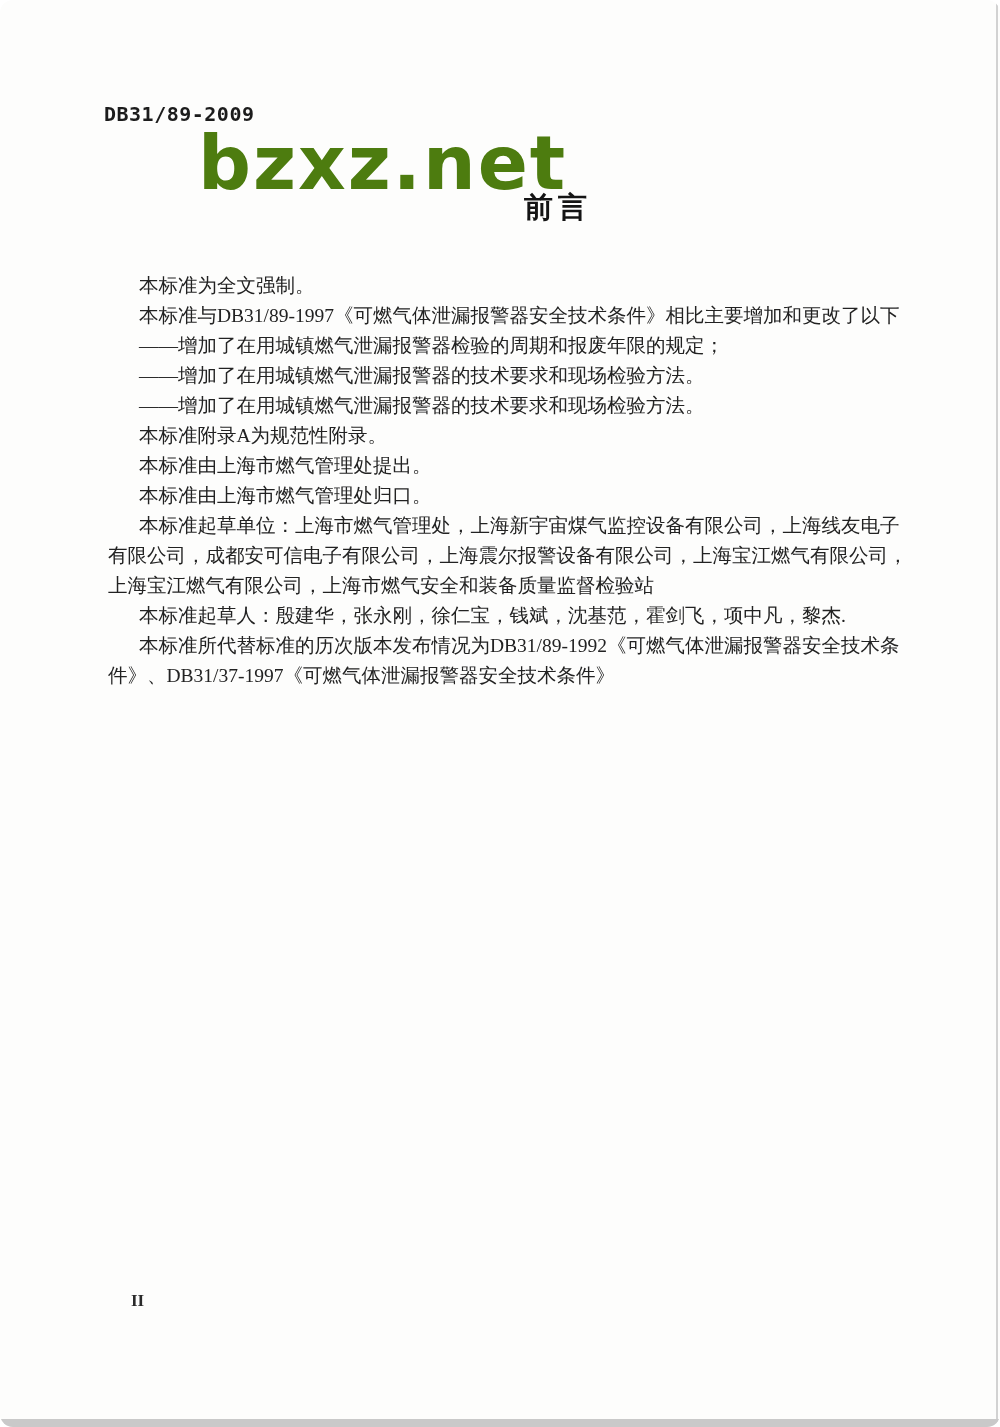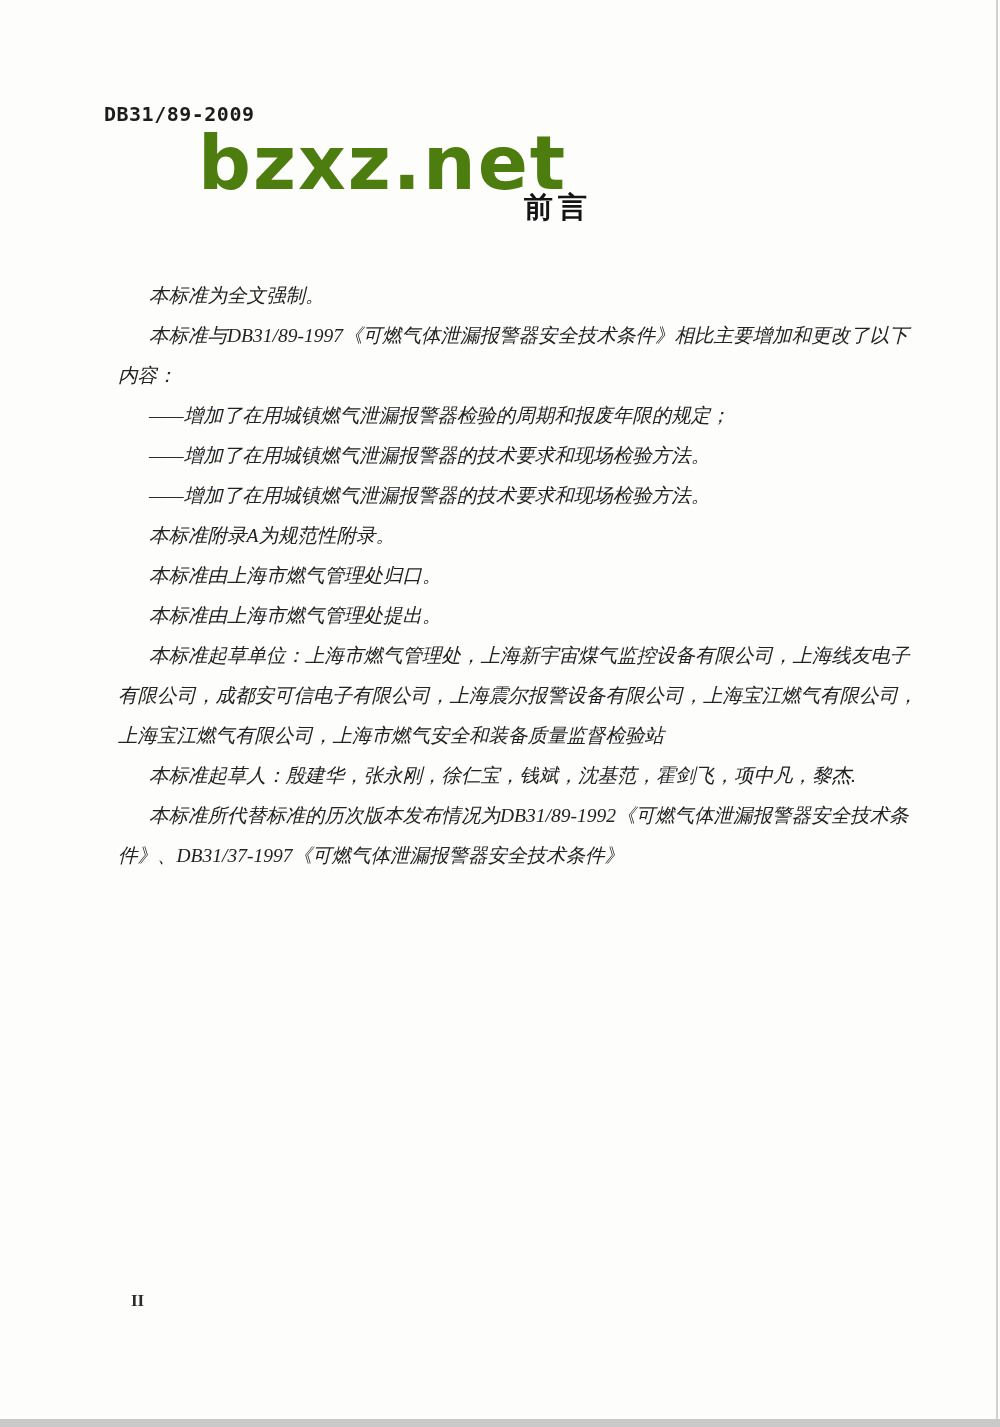--- a/index.html
+++ b/index.html
@@ -7,20 +7,21 @@
     padding: 0;
     background: #ffffff;
   }
   .page {
     position: relative;
     width: 1000px;
     height: 1427px;
     background: #fdfdfc;
     overflow: hidden;
     font-family: "Liberation Serif", serif;
+    border-radius: 13px;
   }
   
   .edge-right {
     position: absolute;
     top: 0;
     right: 2px;
     width: 2px;
     height: 100%;
     background: #d2d2d2;
   }
@@ -70,23 +71,22 @@
   .body-text {
     position: absolute;
     left: 106px;
     top: 270px;
     width: 830px;
     font-size: 19.5px;
     line-height: 28px;
     color: #222222;
   }
   .body-text .line {
-    margin: 12px;
+    margin: 2px;
     white-space: pre;
-    font-style: italic;
   }
   .body-text .indent {
     padding-left: 31px;
   }
   .page-number {
     position: absolute;
     left: 131px;
     top: 1291px;
     font-family: "Liberation Serif", serif;
     font-weight: bold;
@@ -105,27 +105,26 @@
 
   <div class="header-code">DB31/89-2009</div>
 
   <div class="watermark">bzxz.net</div>
 
   <div class="doc-title">前言</div>
 
   <div class="body-text">
     <p class="line indent">本标准为全文强制。</p>
     <p class="line indent">本标准与DB31/89-1997《可燃气体泄漏报警器安全技术条件》相比主要增加和更改了以下</p>
-    <p class="line">内容：</p>
     <p class="line indent">——增加了在用城镇燃气泄漏报警器检验的周期和报废年限的规定；</p>
     <p class="line indent">——增加了在用城镇燃气泄漏报警器的技术要求和现场检验方法。</p>
     <p class="line indent">——增加了在用城镇燃气泄漏报警器的技术要求和现场检验方法。</p>
     <p class="line indent">本标准附录A为规范性附录。</p>
+    <p class="line indent">本标准由上海市燃气管理处提出。</p>
     <p class="line indent">本标准由上海市燃气管理处归口。</p>
-    <p class="line indent">本标准由上海市燃气管理处提出。</p>
     <p class="line indent">本标准起草单位：上海市燃气管理处，上海新宇宙煤气监控设备有限公司，上海线友电子</p>
     <p class="line">有限公司，成都安可信电子有限公司，上海震尔报警设备有限公司，上海宝江燃气有限公司，</p>
     <p class="line">上海宝江燃气有限公司，上海市燃气安全和装备质量监督检验站</p>
     <p class="line indent">本标准起草人：殷建华，张永刚，徐仁宝，钱斌，沈基范，霍剑飞，项中凡，黎杰.</p>
     <p class="line indent">本标准所代替标准的历次版本发布情况为DB31/89-1992《可燃气体泄漏报警器安全技术条</p>
     <p class="line">件》、DB31/37-1997《可燃气体泄漏报警器安全技术条件》</p>
   </div>
 
   <div class="page-number">II</div>
 

